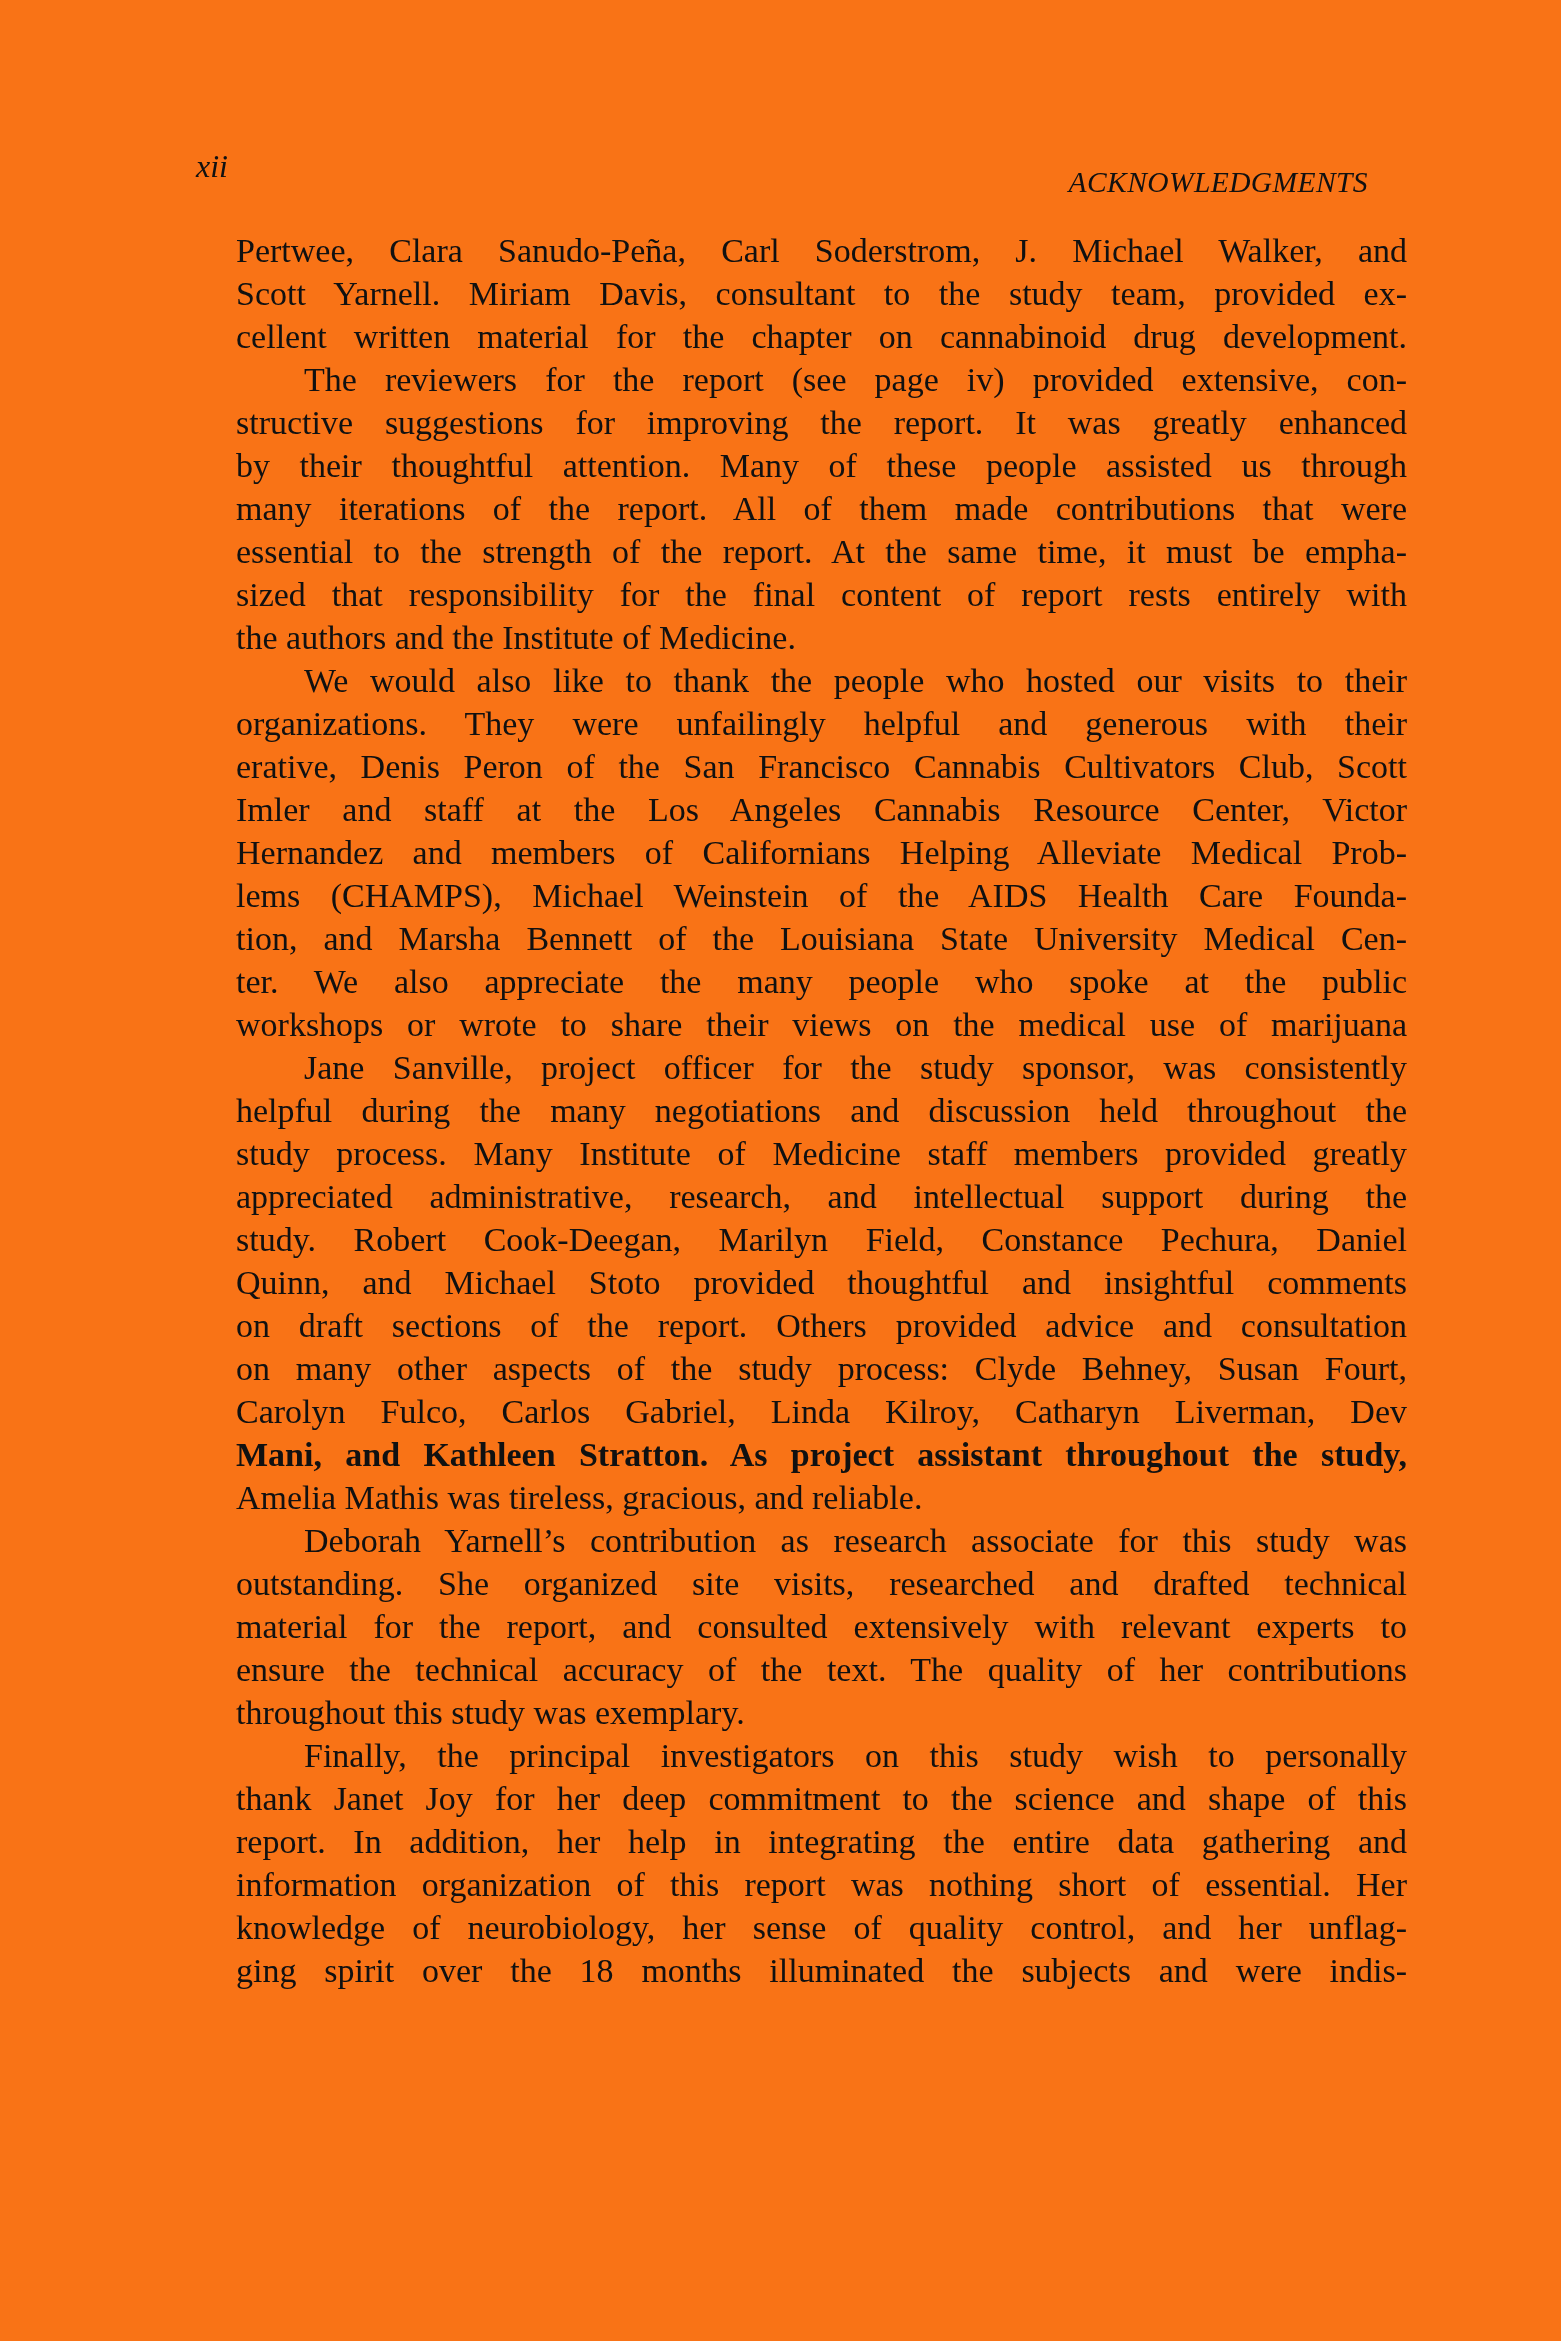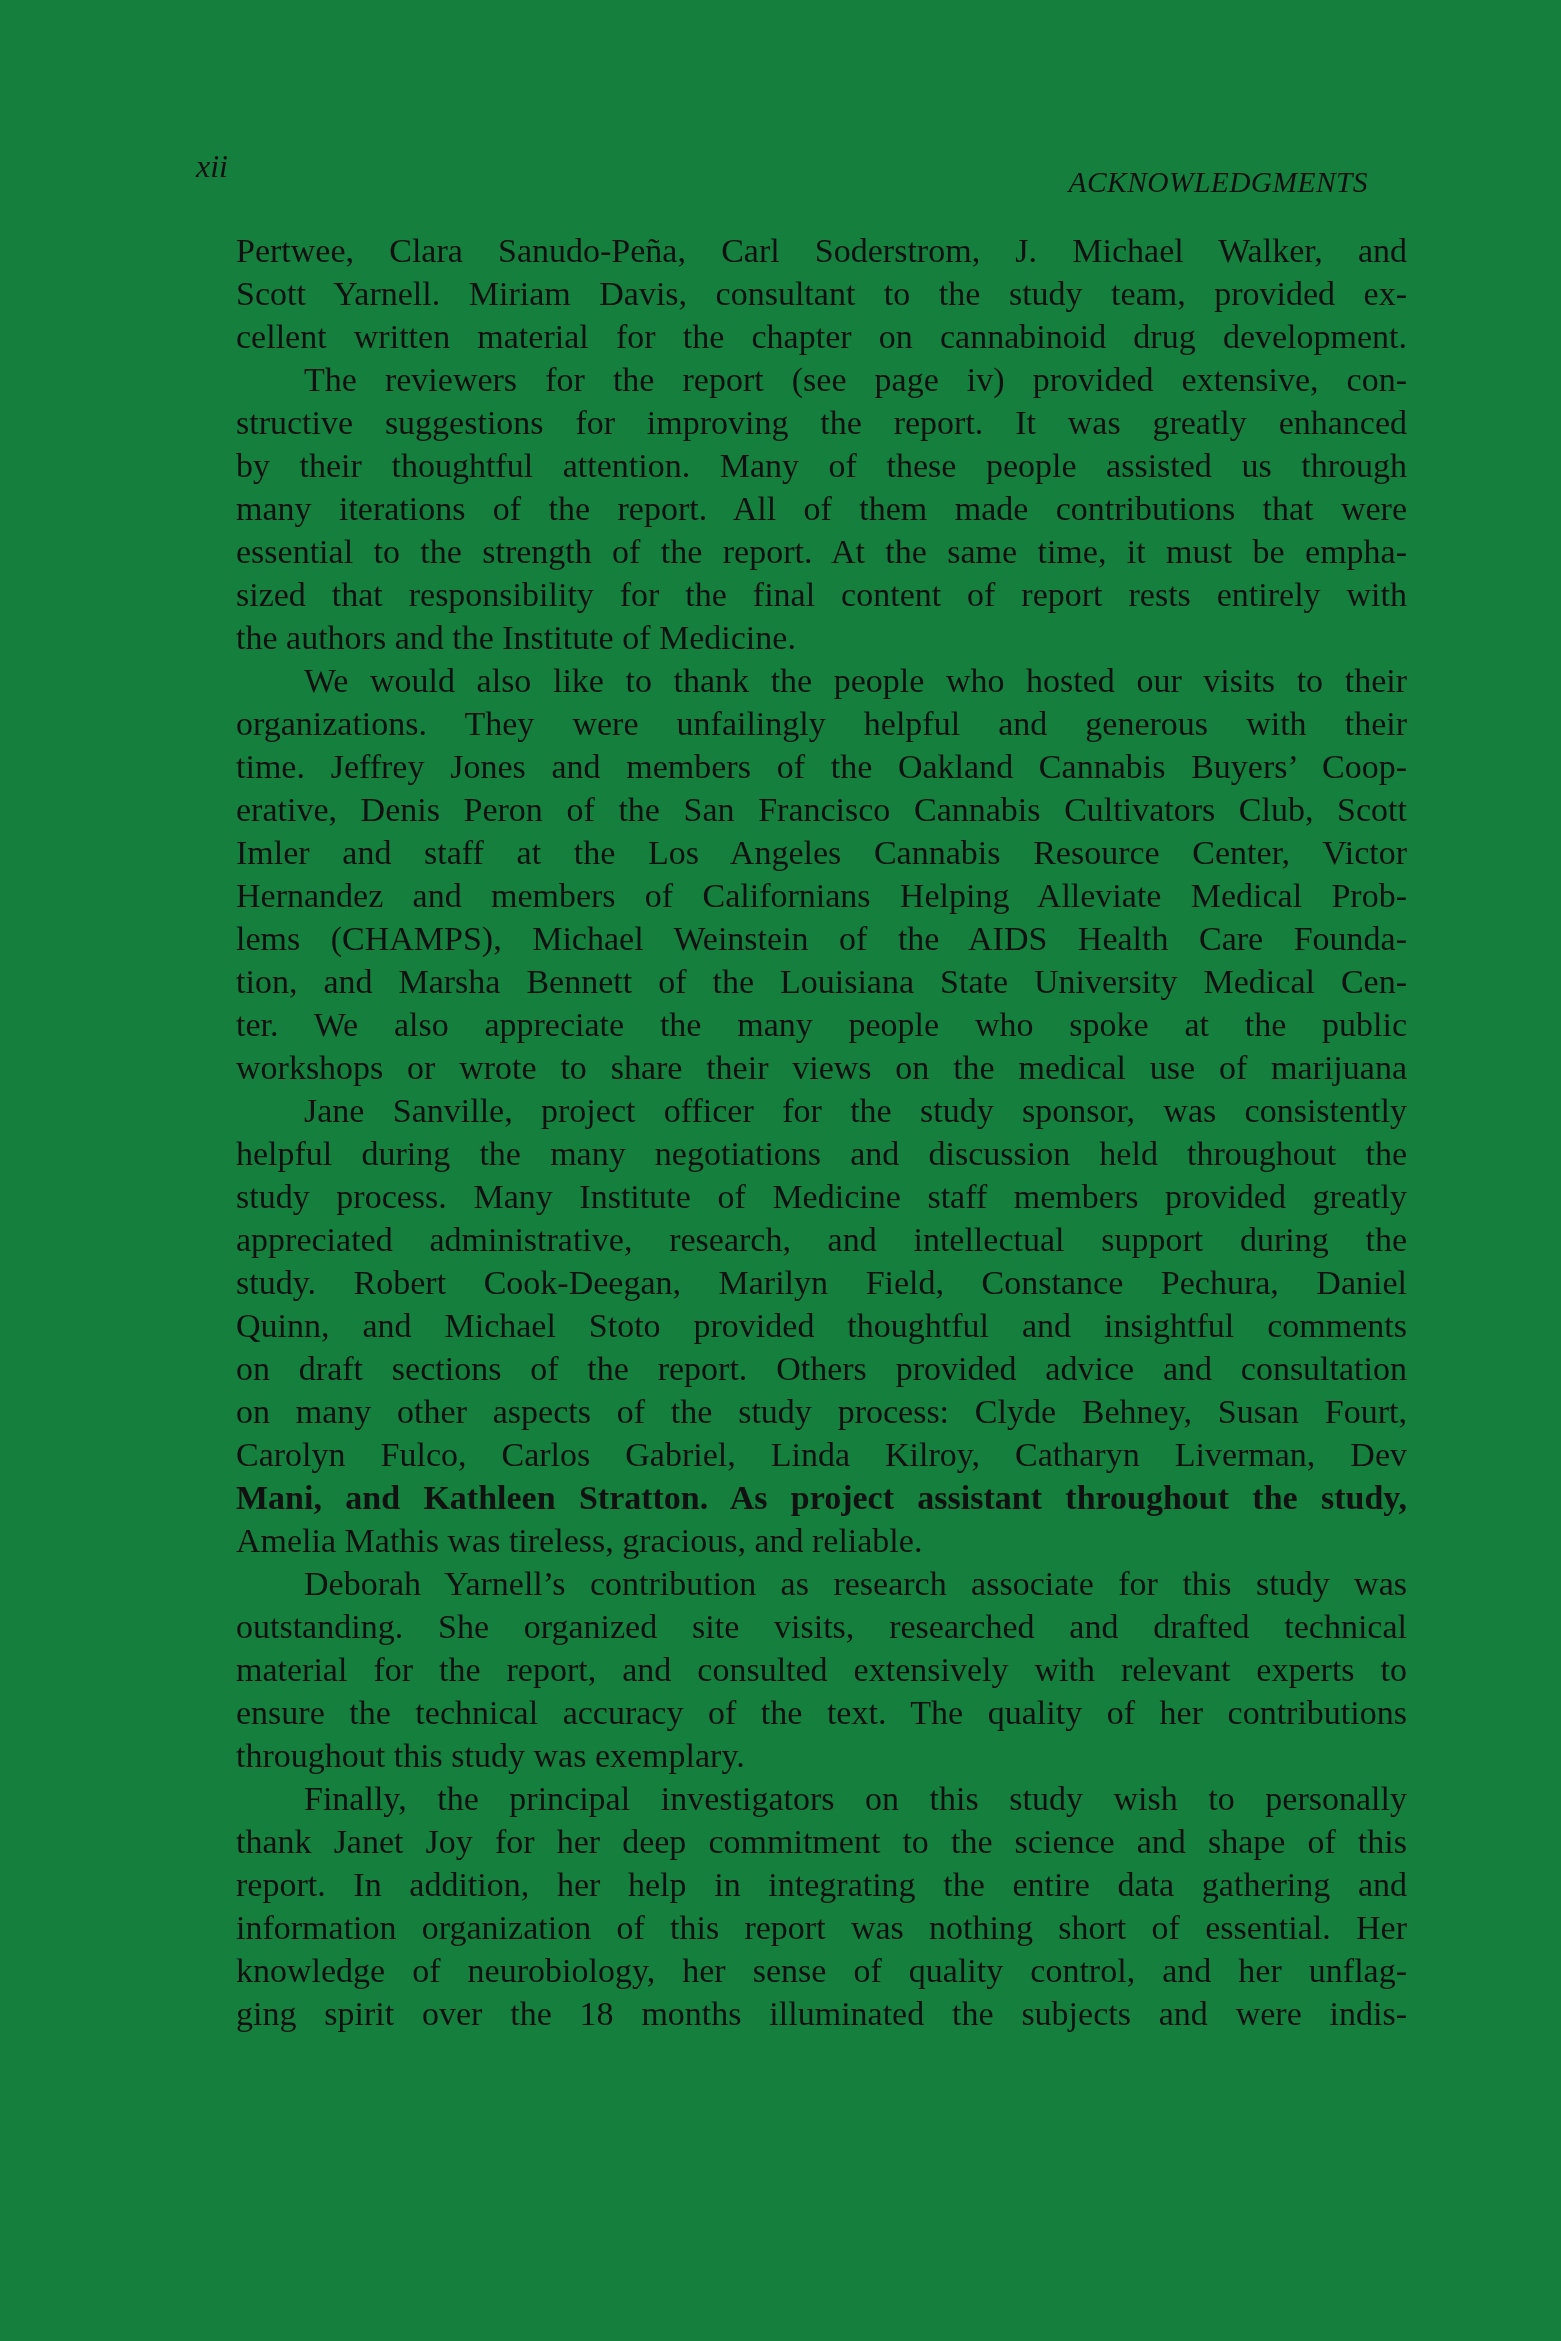--- a/index.html
+++ b/index.html
@@ -12,21 +12,21 @@
     height: 2342px;
     position: relative;
     overflow: hidden;
     color: #111111;
     font-family: "Liberation Serif", "DejaVu Serif", serif;
   }
   .page {
     position: absolute;
     left: 0; top: 0;
     width: 1561px; height: 2342px;
-    background: #15803d;
+    background: #f97316;
   }
   .running-head {
     position: absolute;
     left: 196px;
     top: 146px;
     width: 1172px;
     height: 40px;
     font-style: italic;
     font-size: 29.5px;
     line-height: 40px;
@@ -92,21 +92,20 @@
       <span class="line" style="white-space: normal; overflow: hidden;">by their thoughtful attention.  Many of these people assisted us through</span>
       <span class="line" style="white-space: normal; overflow: hidden;">many iterations of the report. All of them made contributions that were</span>
       <span class="line" style="white-space: normal; overflow: hidden;">essential to the strength of the report. At the same time, it must be empha-</span>
       <span class="line" style="white-space: normal; overflow: hidden;">sized that responsibility for the final content of report rests entirely with</span>
       <span class="line last" style="white-space: normal; overflow: hidden;">the authors and the Institute of Medicine.</span>
     </div>
 
     <div class="para">
       <span class="line indent" style="white-space: normal; overflow: hidden;">We would also like to thank the people who hosted our visits to their</span>
       <span class="line" style="white-space: normal; overflow: hidden;">organizations. They were unfailingly helpful and generous with their</span>
-      <span class="line" style="white-space: normal; overflow: hidden;">time. Jeffrey Jones and members of the Oakland Cannabis Buyers’ Coop-</span>
       <span class="line" style="white-space: normal; overflow: hidden;">erative, Denis Peron of the San Francisco Cannabis Cultivators Club, Scott</span>
       <span class="line" style="white-space: normal; overflow: hidden;">Imler and staff at the Los Angeles Cannabis Resource Center, Victor</span>
       <span class="line" style="white-space: normal; overflow: hidden;">Hernandez and members of Californians Helping Alleviate Medical Prob-</span>
       <span class="line" style="white-space: normal; overflow: hidden;">lems (CHAMPS), Michael Weinstein of the AIDS Health Care Founda-</span>
       <span class="line" style="white-space: normal; overflow: hidden;">tion, and Marsha Bennett of the Louisiana State University Medical Cen-</span>
       <span class="line" style="white-space: normal; overflow: hidden;">ter.  We also appreciate the many people who spoke at the public</span>
       <span class="line" style="white-space: normal; overflow: hidden;">workshops or wrote to share their views on the medical use of marijuana</span>
     </div>
 
     <div class="para">

